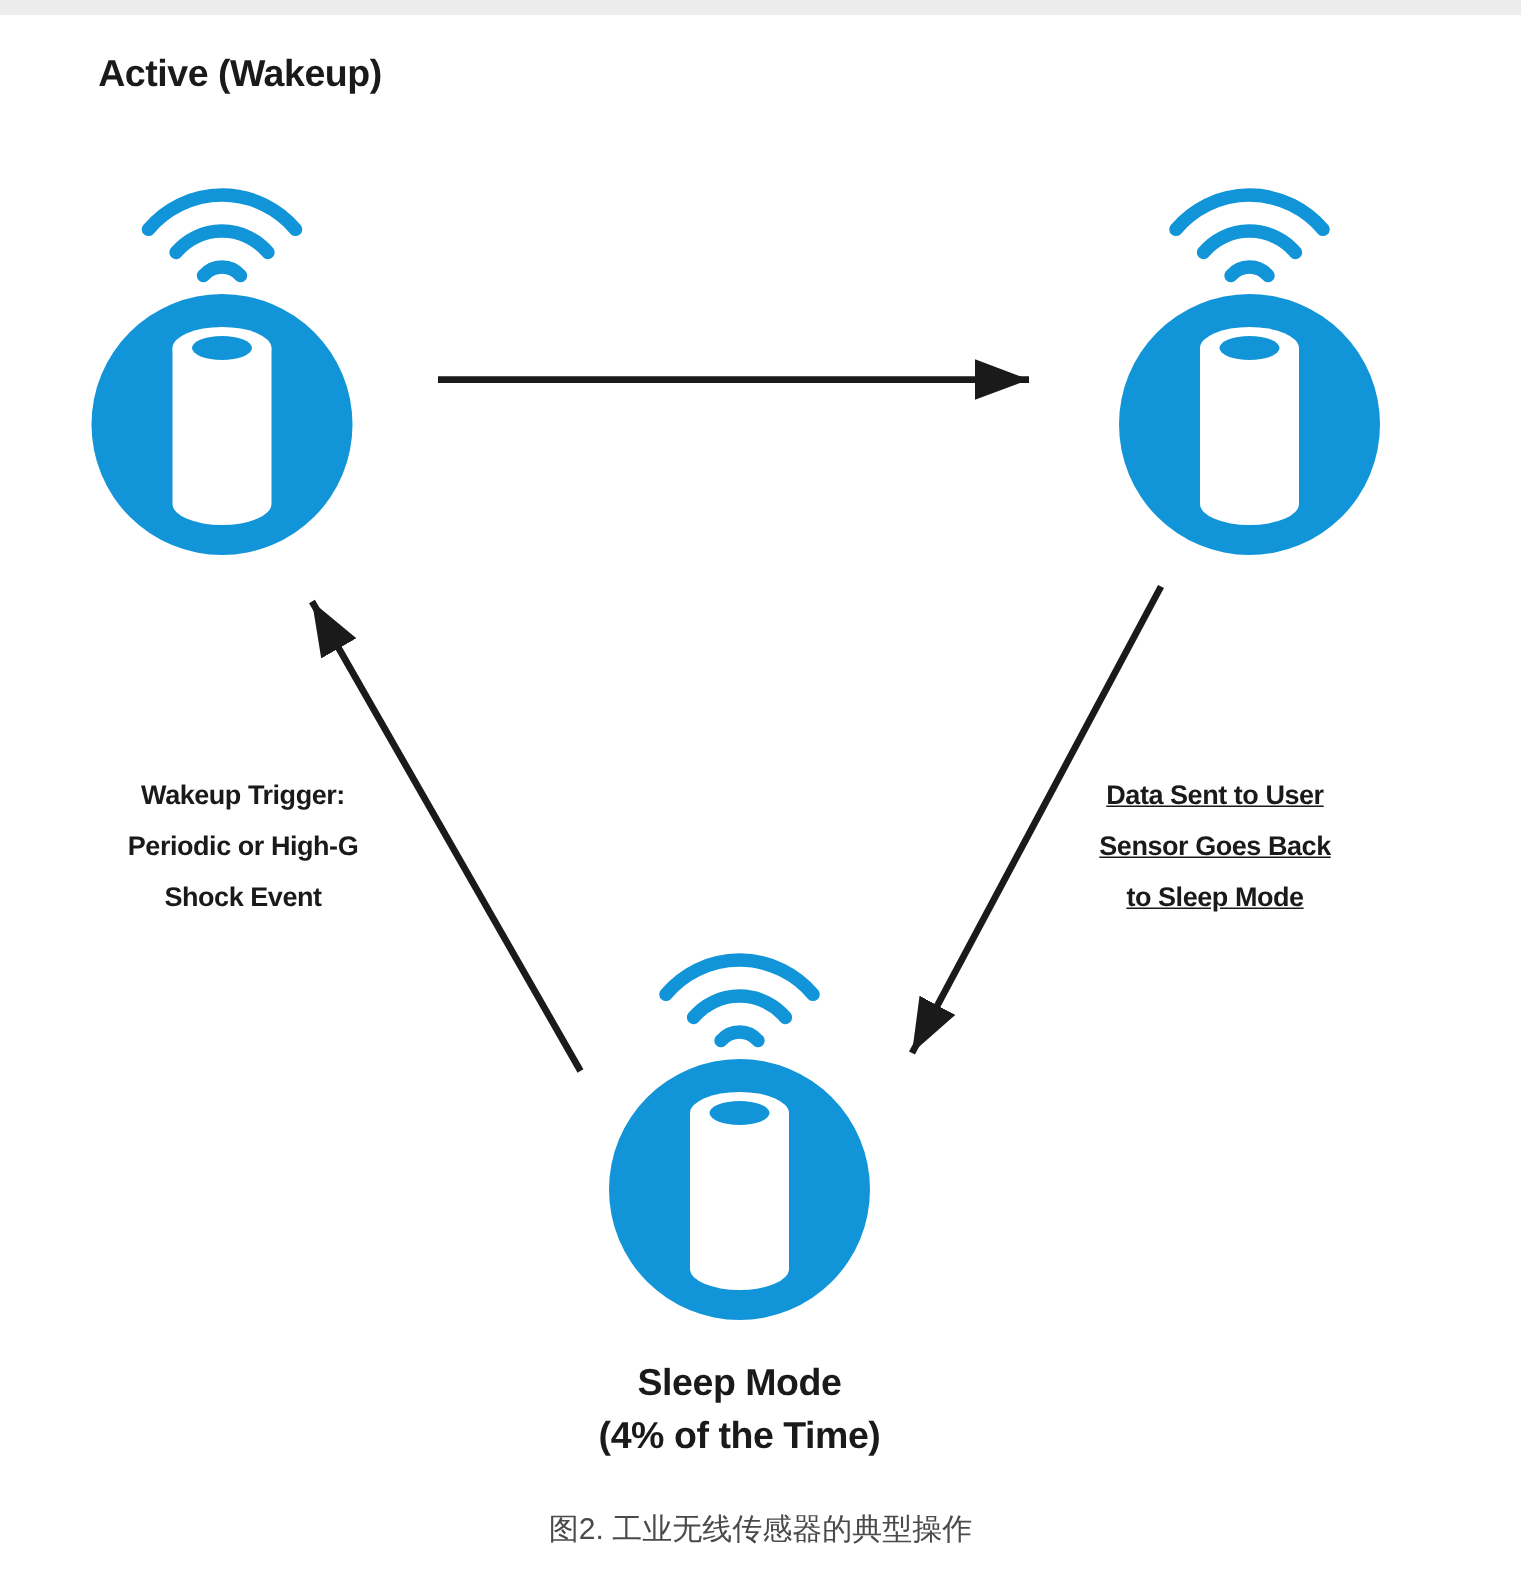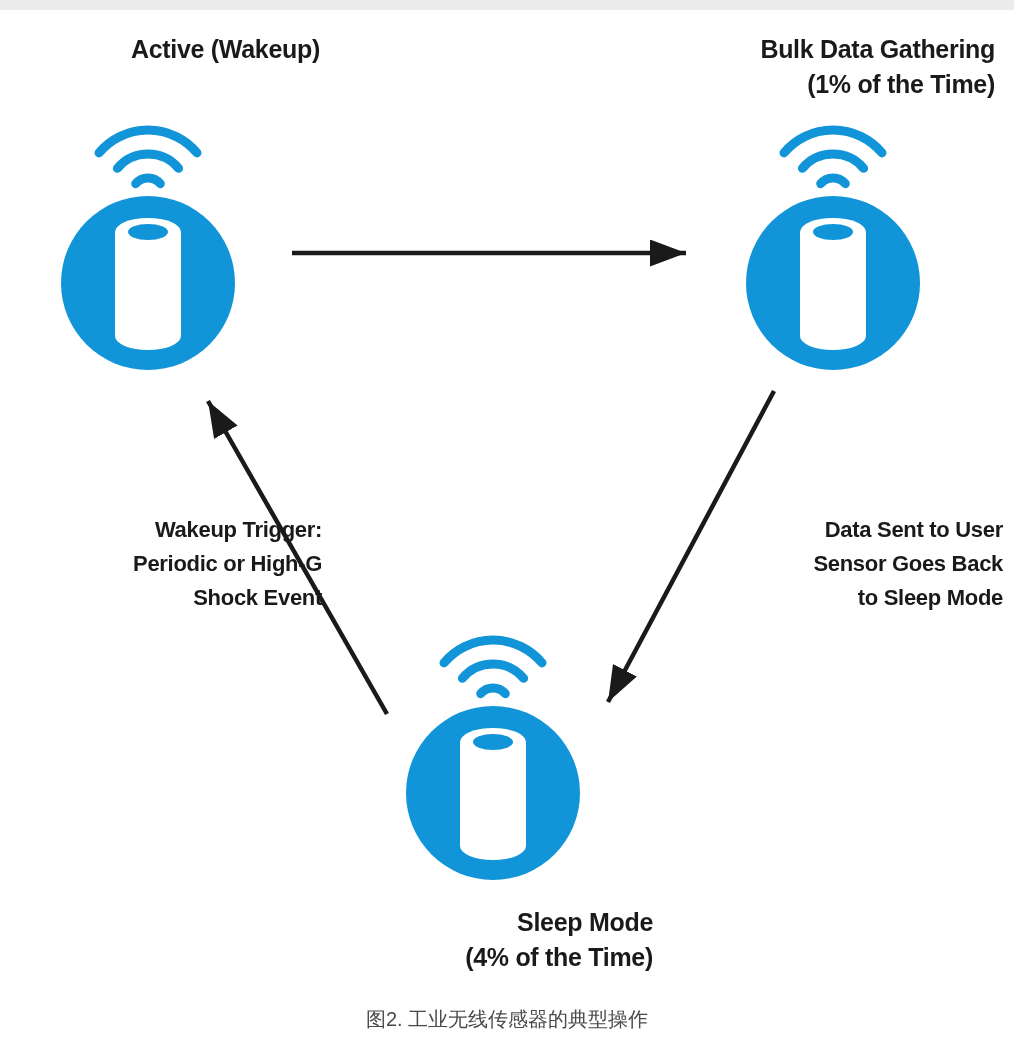--- a/index.html
+++ b/index.html
@@ -29,30 +29,30 @@
     stroke: var(--arrow, #1a1a1a);
     stroke-width: 4.5;
   }
   .ah-path {
     fill: var(--arrow, #1a1a1a);
   }
   .label {
     position: absolute;
     color: #1a1a1a;
     font-weight: bold;
-    text-align: right;
+    text-align: center;
     white-space: pre-line;
     letter-spacing: -0.3px;
   }
   .node-label {
     font-size: 25px;
     line-height: 35px;
   }
   .edge-label {
-    font-size: 22px;
+    font-size: 18px;
     line-height: 34px;
   }
   .icon {
     position: absolute;
   }
   .wifi {
     stroke: var(--accent, #1295d8);
     stroke-width: 9;
     fill: none;
     stroke-linecap: round;
@@ -89,31 +89,29 @@
         <path class="ah-path" d="M0,0 L8,3 L0,6 Z"></path>
       </marker>
     </defs>
     <line class="arrow-line" x1="292" y1="253" x2="686" y2="253" marker-end="url(#ah)"></line>
     <line class="arrow-line" x1="774" y1="391" x2="608" y2="702" marker-end="url(#ah)"></line>
     <line class="arrow-line" x1="387" y1="714" x2="208" y2="401" marker-end="url(#ah)"></line>
   </svg>
 
   <div class="label node-label" style="left:0px; top:32px; width:320px;">Active (Wakeup)</div>
 
-  <div class="label node-label" style="left:675px; top:32px; width:320px;">Bulk Data Gathering
-(1% of the Time)</div>
 
   <div class="label node-label" style="left:333px; top:905px; width:320px;">Sleep Mode
 (4% of the Time)</div>
 
   <div class="label edge-label" style="left:2px; top:513px; width:320px;">Wakeup Trigger:
 Periodic or High-G
 Shock Event</div>
 
-  <div class="label edge-label" style="left:683px; top:513px; width:320px;">Data Sent to User
+  <div class="label edge-label" style="left:650px; top:513px; width:320px;text-decoration:underline;">Data Sent to User
 Sensor Goes Back
 to Sleep Mode</div>
 
   <div class="icon" style="left:53px; top:108px;">
     <svg width="190" height="263" viewBox="0 0 190 263">
       <g>
         <path class="wifi" d="M46,44.9 A64,64 0 0 1 144,44.9"></path>
         <path class="wifi" d="M64.4,60.3 A40,40 0 0 1 125.6,60.3"></path>
         <path class="wifi" d="M82.7,75.7 A16,16 0 0 1 107.3,75.7"></path>
       </g>

